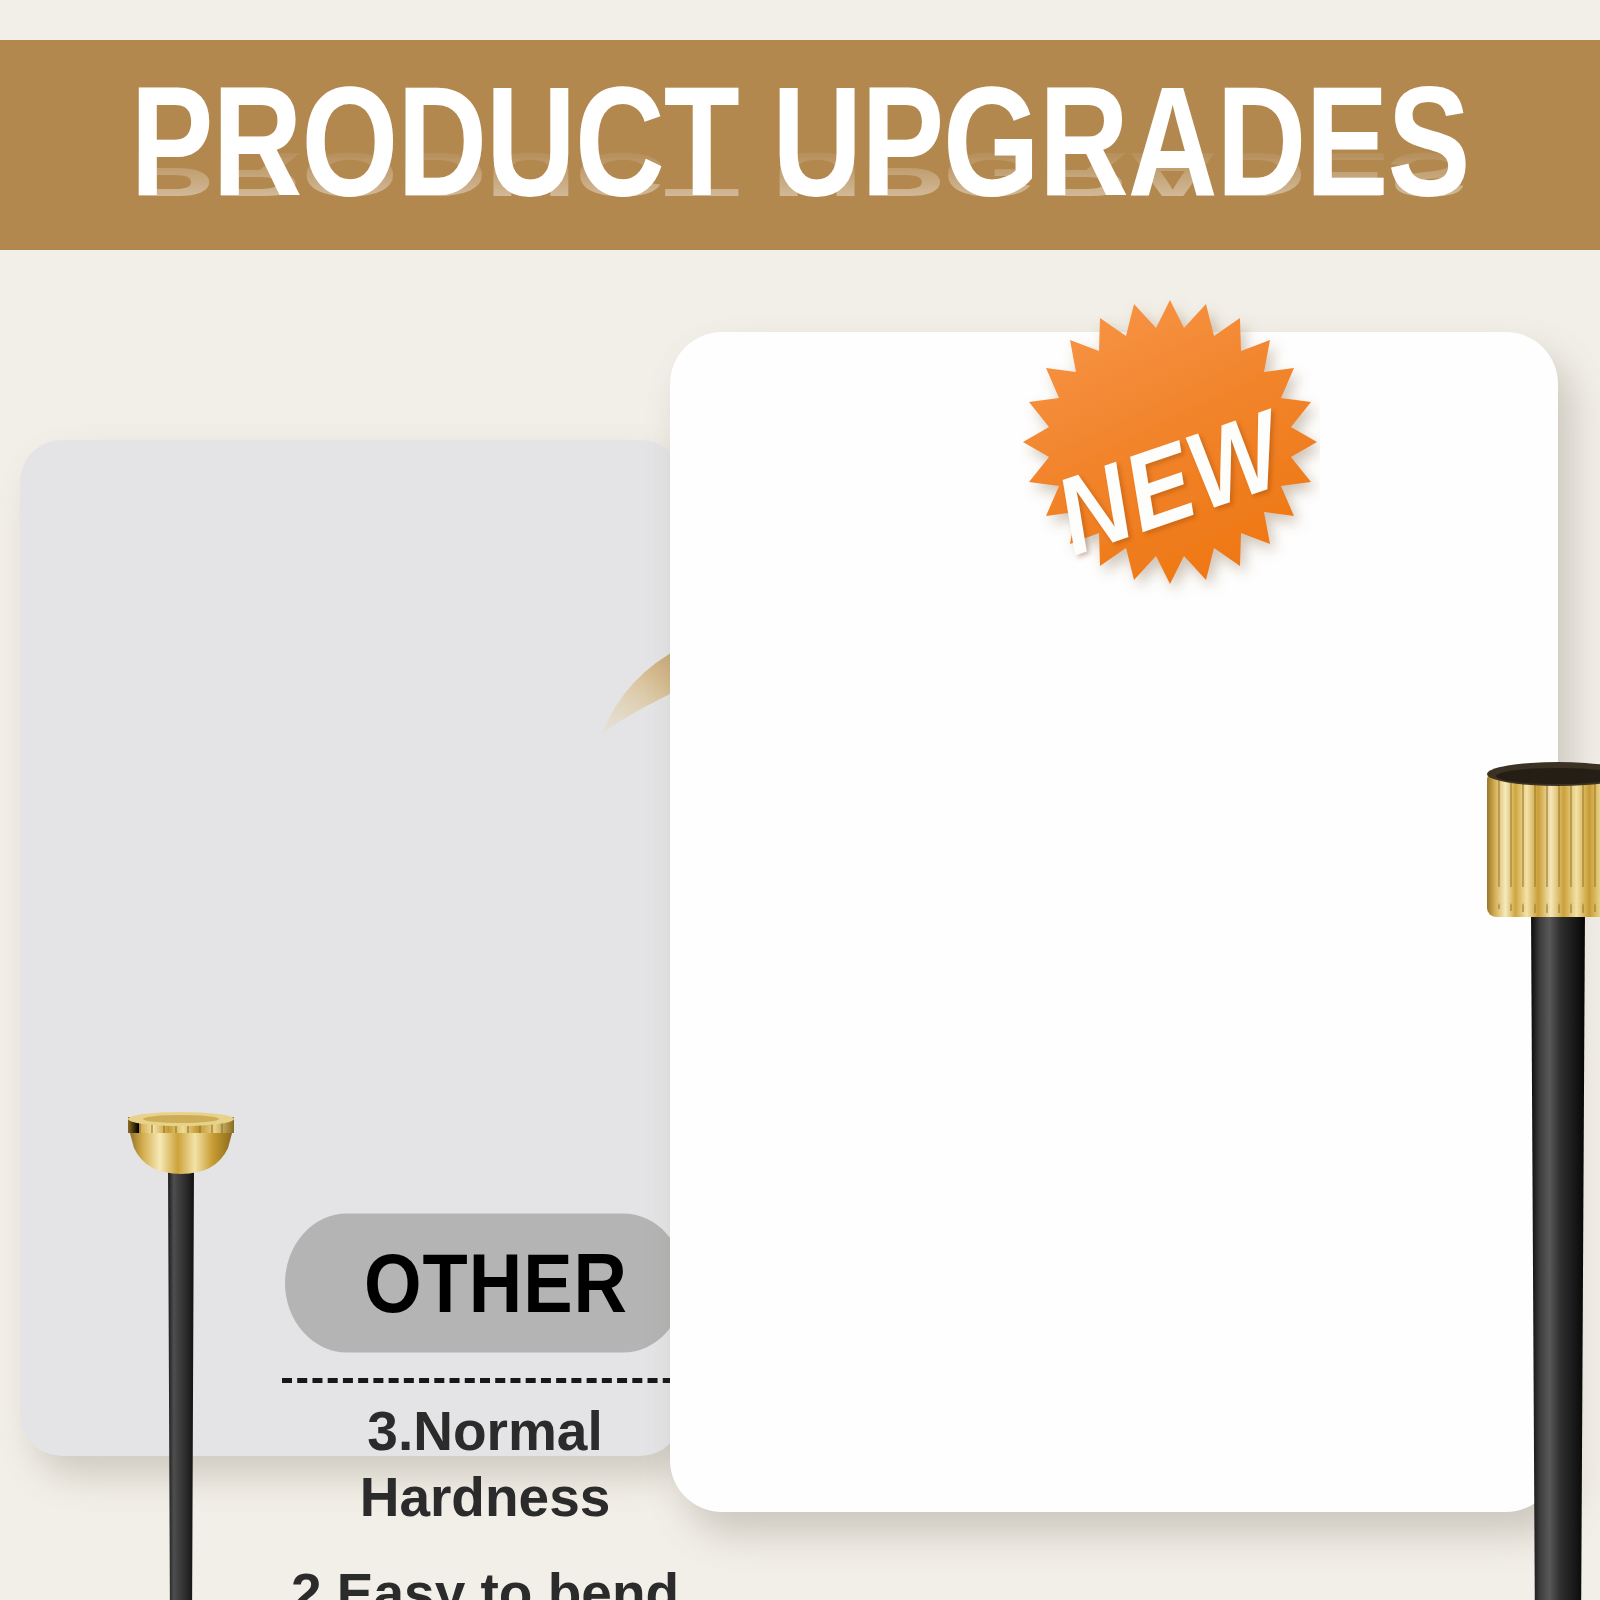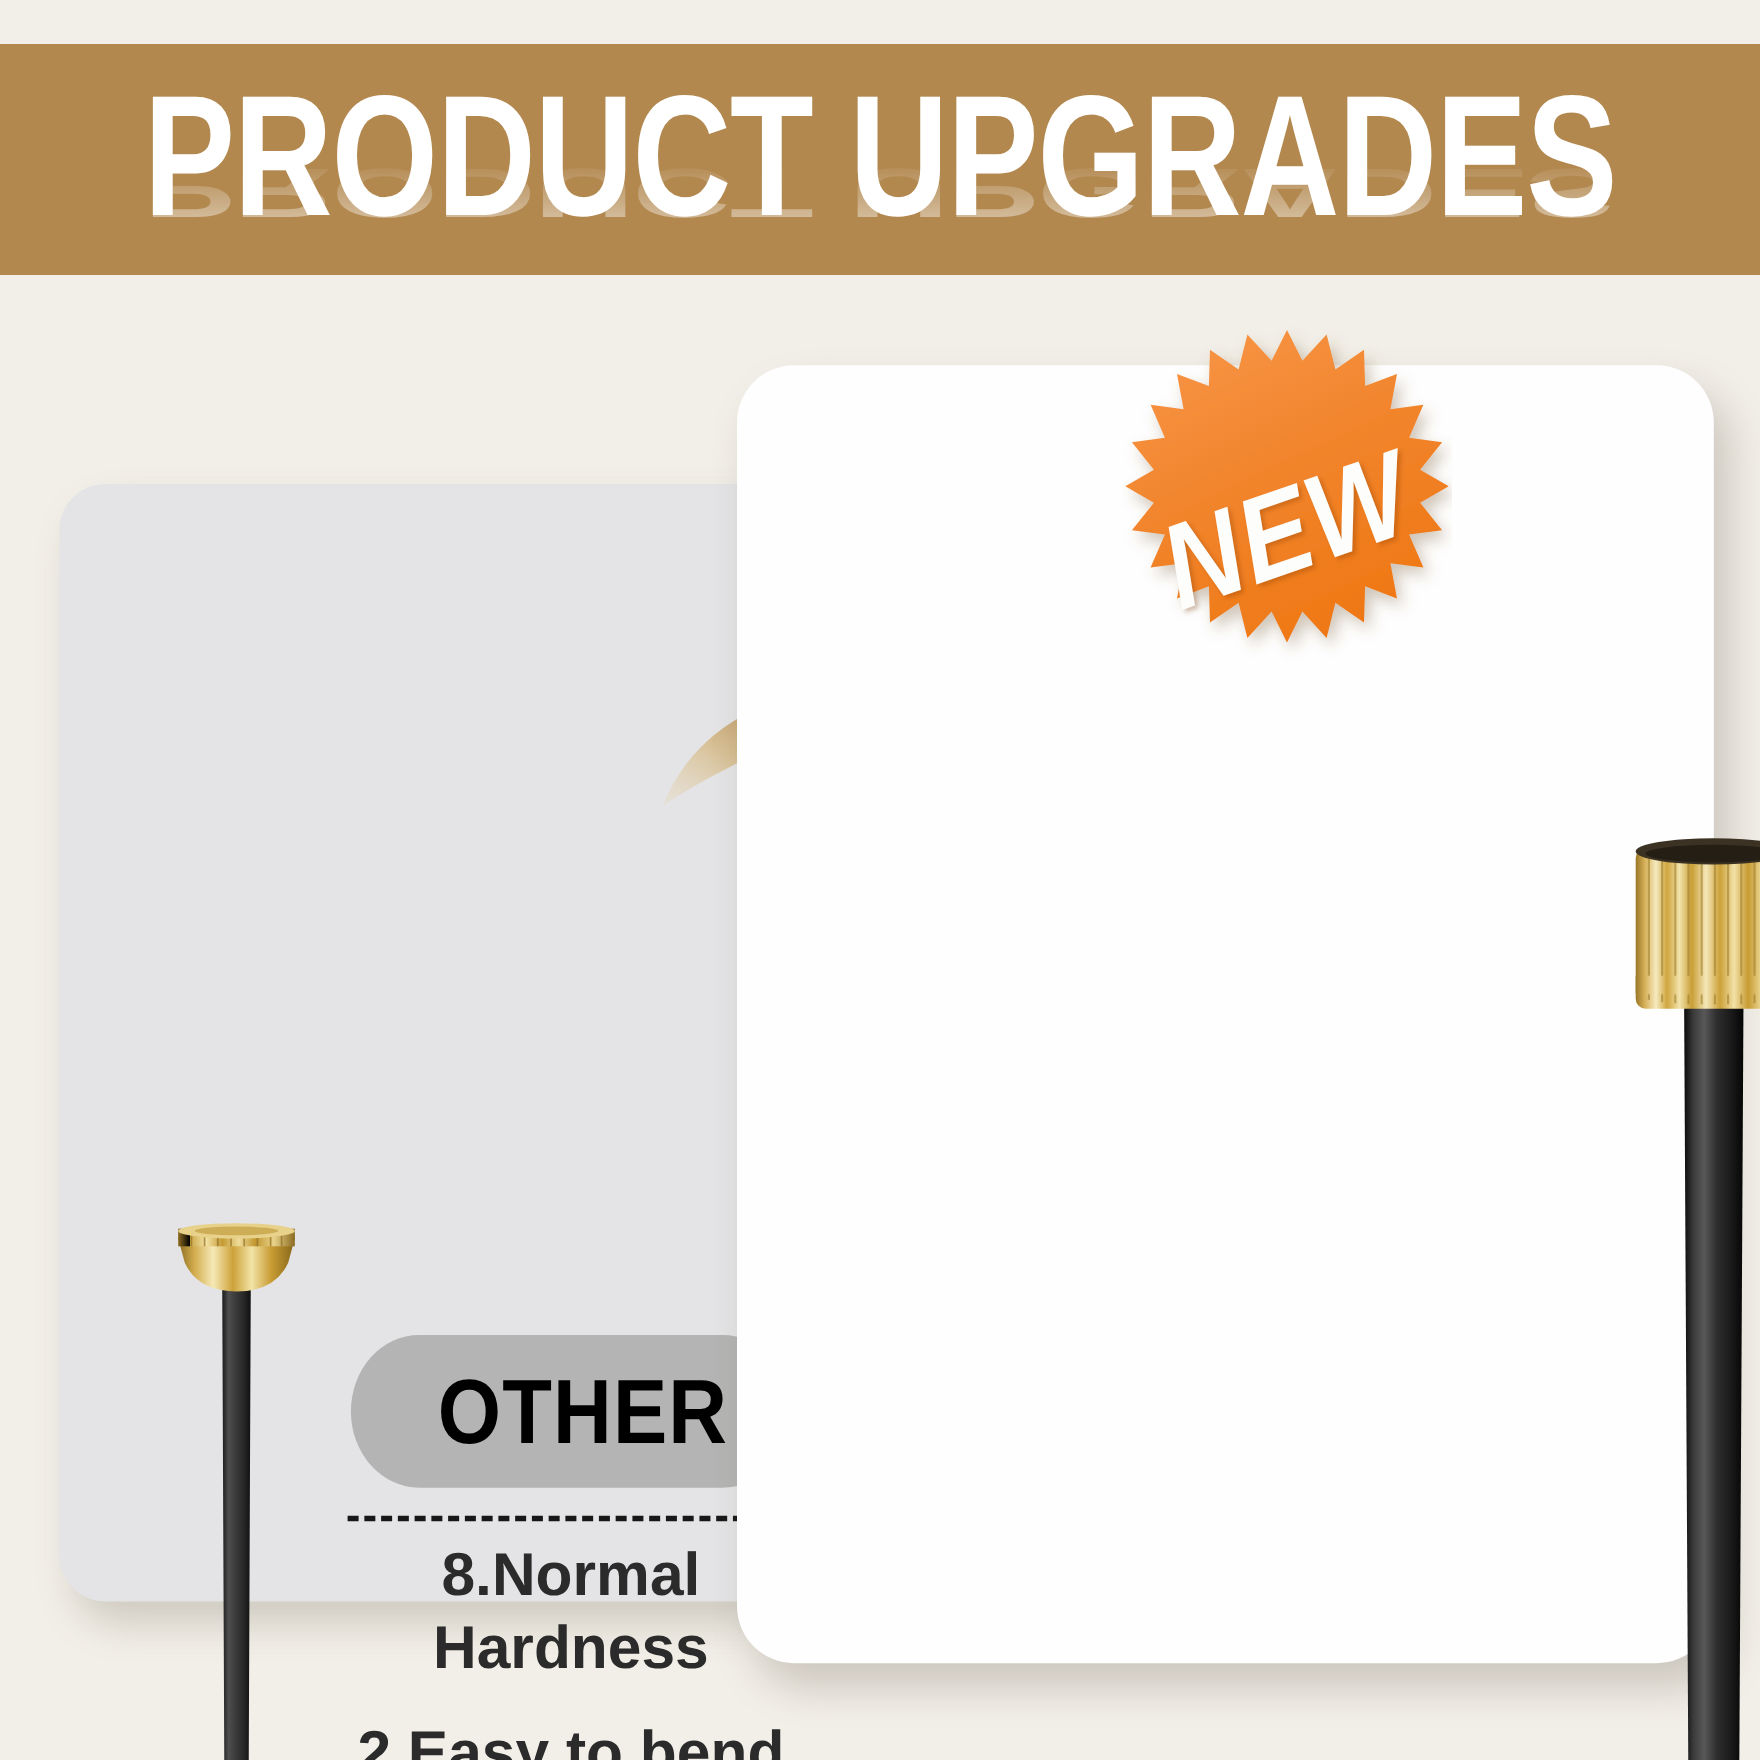--- a/index.html
+++ b/index.html
@@ -37,21 +37,21 @@
     transform:scaleX(1.02) scaleY(-0.52);
     transform-origin:50% 0%;
     white-space:nowrap;
     opacity:.55;
     -webkit-mask-image:linear-gradient(to top, rgba(0,0,0,0) 2%, rgba(0,0,0,.85) 95%);
     mask-image:linear-gradient(to top, rgba(0,0,0,0) 2%, rgba(0,0,0,.85) 95%);
   }
 
   
   #other-card{
-    position:absolute; left:54px; top:440px; width:662px; height:1016px;
+    position:absolute; left:20px; top:440px; width:662px; height:1016px;
     background:#E4E4E6; border-radius:42px;
     box-shadow:14px 20px 34px rgba(120,110,95,.28);
   }
   #ours-card{
     position:absolute; left:670px; top:332px; width:888px; height:1180px;
     background:#FEFEFE; border-radius:52px;
     box-shadow:14px 22px 36px rgba(120,110,95,.30);
   }
 
   
@@ -160,21 +160,21 @@
     <ellipse cx="65" cy="11" rx="38" ry="4" fill="#B68F2E" opacity=".55"></ellipse>
   </svg>
 
   <div class="pill" id="other-pill">
     <span>OTHER</span>
   </div>
 
   <div class="divider" id="other-divider"></div>
 
   <div id="other-list">
-    <div class="feature">8.Normal Hardness</div>
+    <div class="feature">3.Normal Hardness</div>
     <div class="feature">2.Easy to bend</div>
   </div>
 </div>
 
 <svg id="transition-arrow" viewBox="0 0 250 185">
   <defs>
     <linearGradient id="swooshGrad" x1="0" y1="1" x2="1" y2="0">
       <stop offset="0%" stop-color="#E8D9BE" stop-opacity="0.35"></stop>
       <stop offset="30%" stop-color="#D6BE92"></stop>
       <stop offset="62%" stop-color="#B2884F"></stop>

